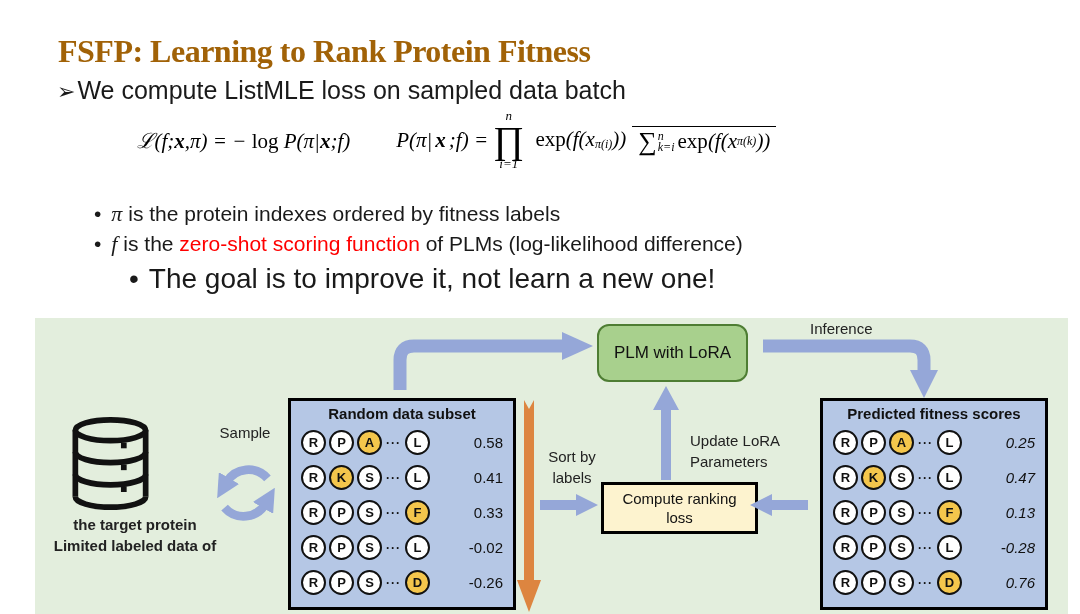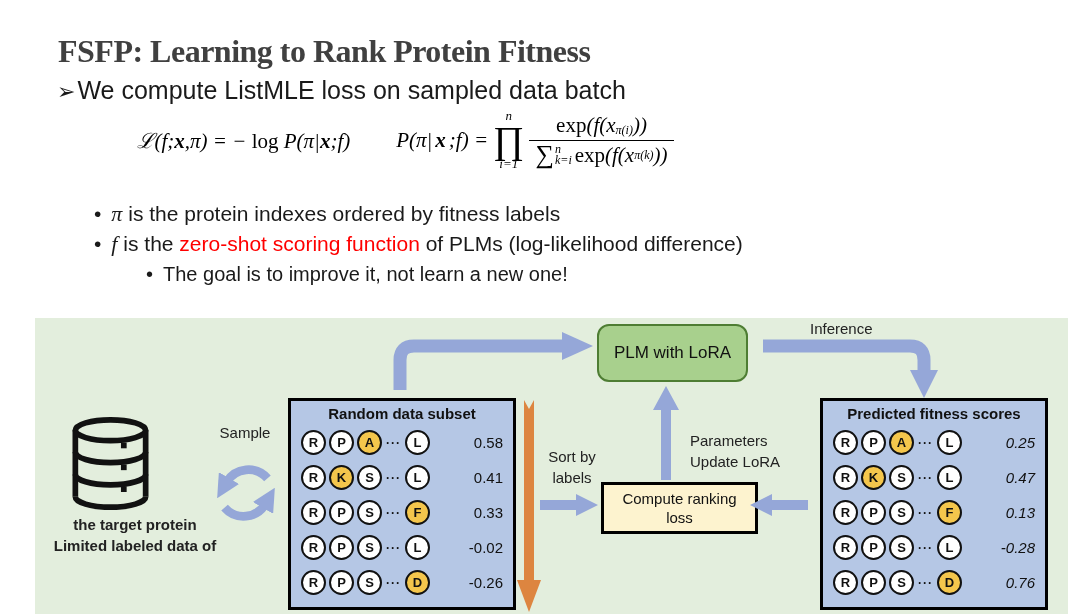--- a/index.html
+++ b/index.html
@@ -2,47 +2,47 @@
 <html><head>
 <meta charset="utf-8">
 <style>
   html,body{margin:0;padding:0;background:#fff;}
   .slide{position:relative;width:1080px;height:614px;background:#ffffff;overflow:hidden;
          font-family:"Liberation Sans","DejaVu Sans",sans-serif;color:#111;}
   .abs{position:absolute;}
 
   
   .title{left:58px;top:12px;font-family:"Liberation Serif","DejaVu Serif",serif;
-         font-weight:700;font-size:32px;letter-spacing:-0.5px;color:#404040;}
+         font-weight:700;font-size:32px;letter-spacing:-0.5px;color:#a16207;}
   .main-bullet{left:57px;top:76px;font-size:25px;color:#1a1a1a;}
   .main-bullet .bmark{font-size:22px;margin-right:2px;}
 
   .formula-row{left:137px;top:110px;display:flex;align-items:center;gap:46px;
                font-family:"Liberation Serif","DejaVu Serif",serif;font-size:21px;color:#000;}
   .it{font-style:italic;}
   .rm{font-style:normal;}
   .bold-x{font-style:italic;font-weight:700;}
   .f-right{display:flex;align-items:center;gap:3px;}
   .prod{display:inline-flex;flex-direction:column;align-items:center;font-size:13px;
         line-height:12px;margin:0 2px;}
   .prod-sym{font-size:38px;line-height:36px;font-style:normal;}
-  .frac{display:inline-flex;flex-direction:column;align-items:center;}
+  .frac{display:inline-flex;flex-direction:row;align-items:center;}
   .frac-num{padding:0 6px 2px;display:inline-flex;align-items:flex-end;}
   .frac-den{border-top:1.6px solid #000;padding:2px 6px 0;display:inline-flex;align-items:center;}
   .sum-sym{font-size:26px;font-style:normal;line-height:24px;}
   .sum-lims{display:inline-flex;flex-direction:column;font-size:12px;line-height:11px;
             margin:0 3px 0 1px;font-style:italic;}
   sub{font-size:12px;font-style:italic;}
 
   .bullet{font-size:21px;color:#1a1a1a;}
   .bullet .bmark{margin-right:10px;}
   .mathvar{font-family:"Liberation Serif","DejaVu Serif",serif;font-style:italic;font-size:22px;}
   .b1{left:94px;top:201px;}
   .b2{left:94px;top:231px;}
-  .b3{left:146px;top:263px;font-size:20px;}
+  .b3{left:129px;top:263px;font-size:28px;}
   .red{color:#ff0000;}
 
   
   .diagram{left:35px;top:318px;width:1033px;height:296px;background:#e3eedd;}
   .dlabel{font-size:15px;line-height:21px;color:#222;}
   .bold{font-weight:700;}
   .center{text-align:center;}
 
   .db-label{left:0;top:196px;width:200px;}
   .sample-label{left:168px;top:104px;width:84px;}
@@ -228,22 +228,22 @@
     </div>
 
     <svg class="abs" style="left:715px;top:176px;" width="58" height="22" viewBox="0 0 58 22">
       <polygon points="58,6 22,6 22,0 0,11 22,22 22,16 58,16" fill="#95a7d8"></polygon>
     </svg>
 
     <svg class="abs" style="left:618px;top:68px;" width="26" height="94" viewBox="0 0 26 94">
       <polygon points="8,94 8,24 0,24 13,0 26,24 18,24 18,94" fill="#95a7d8"></polygon>
     </svg>
     <div class="abs dlabel update-label">
+      <div>Update LoRA</div>
       <div>Parameters</div>
-      <div>Update LoRA</div>
     </div>
 
     <div class="abs plm-box">
       <span>PLM with LoRA</span>
     </div>
 
     <svg class="abs" style="left:330px;top:8px;" width="230" height="64" viewBox="0 0 230 64">
       <path d="M35 64 L35 34 Q35 20 49 20 L197 20" fill="none" stroke="#95a7d8" stroke-width="13"></path>
       <polygon points="197,6 197,34 228,20" fill="#95a7d8"></polygon>
     </svg>

